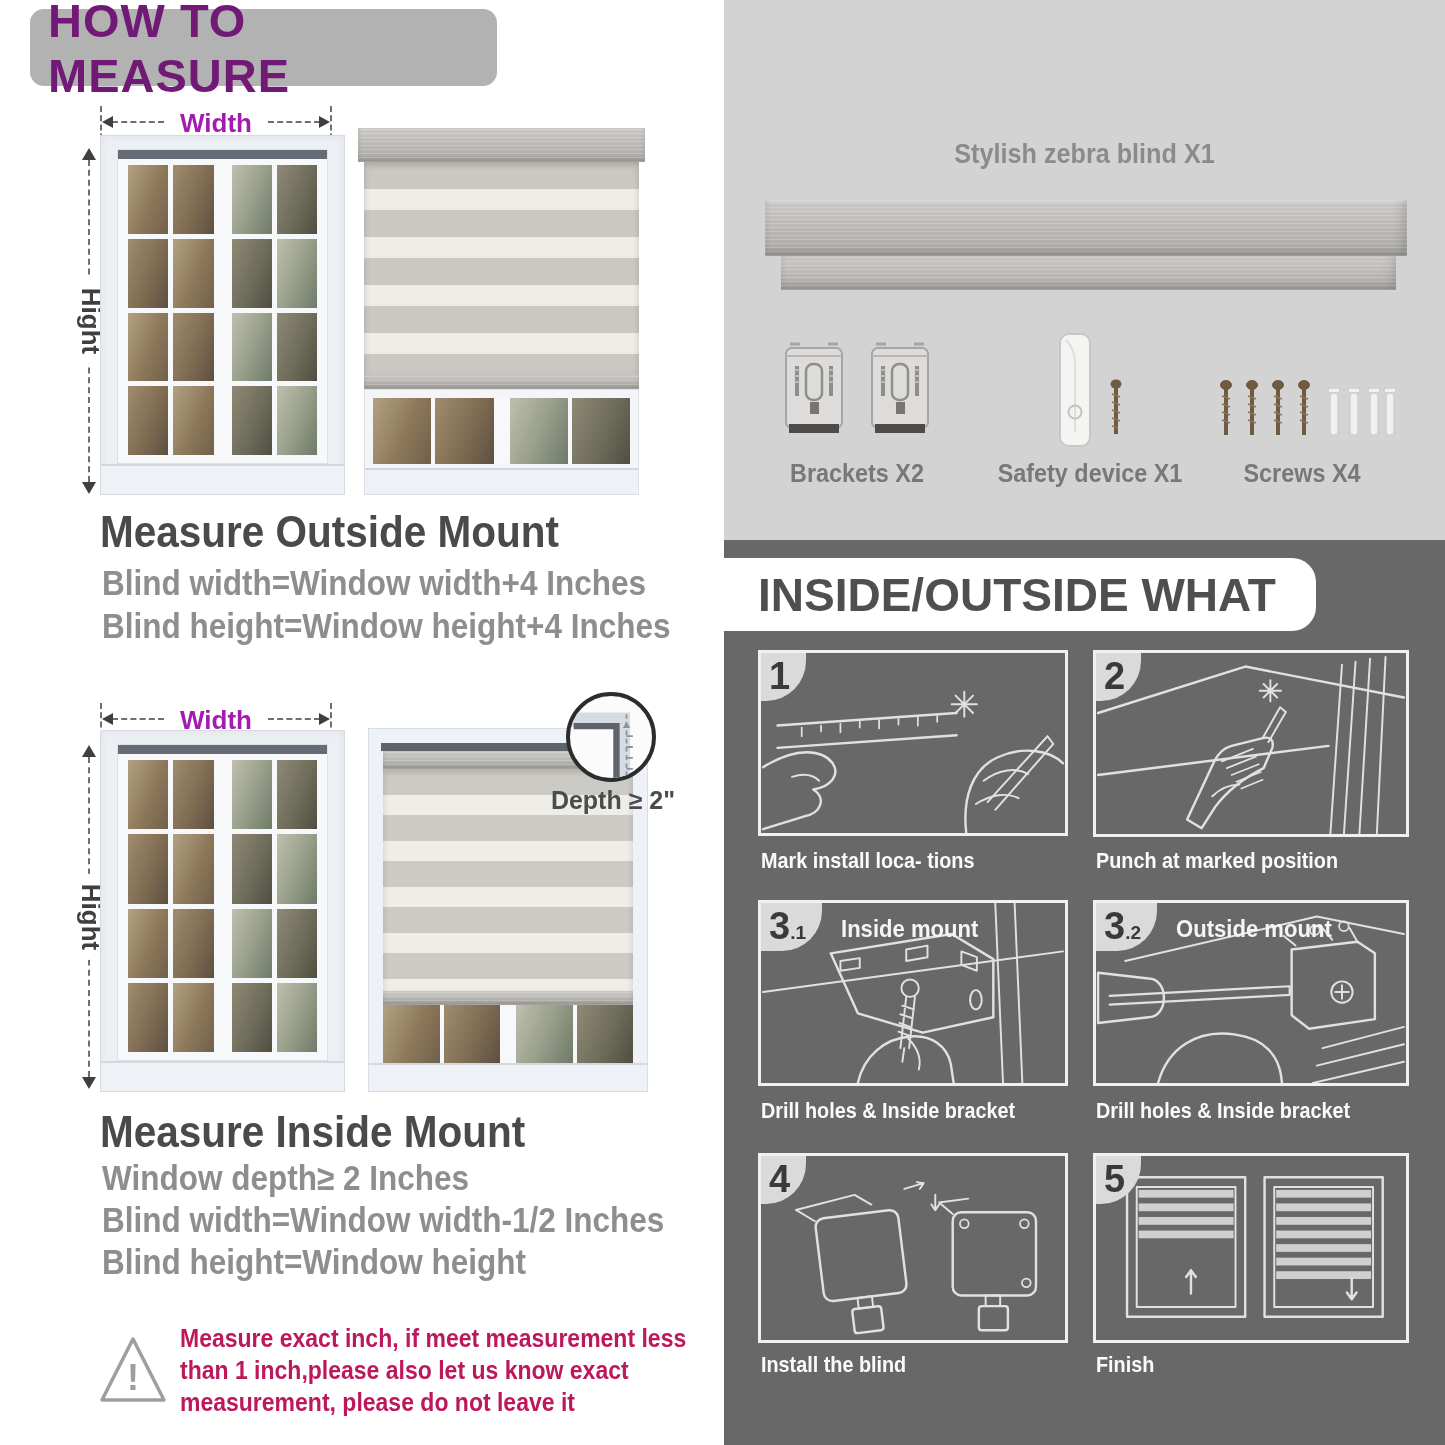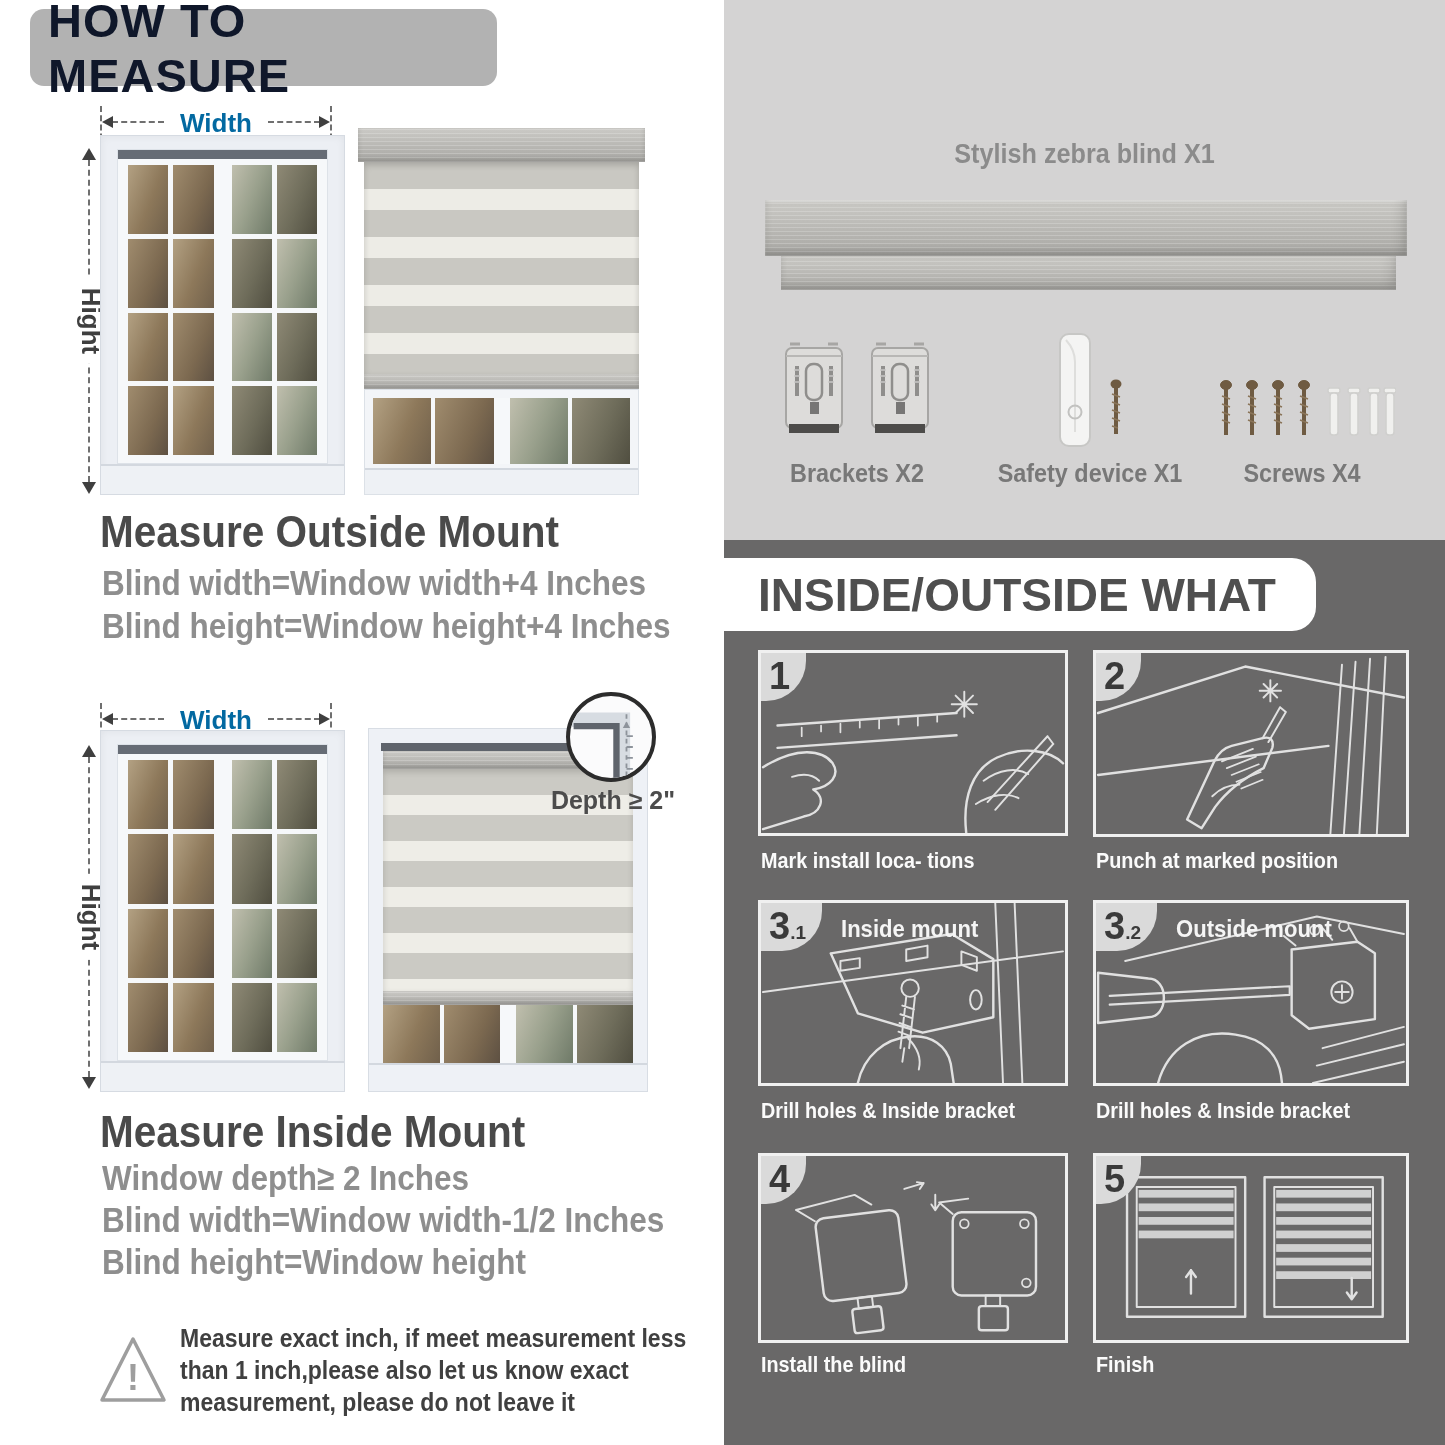--- a/index.html
+++ b/index.html
@@ -3,34 +3,34 @@
 <meta charset="utf-8">
 <style>
   * { margin:0; padding:0; box-sizing:border-box; }
   html,body { width:1445px; height:1445px; }
   body { font-family:"Liberation Sans","DejaVu Sans",sans-serif; background:#ffffff; }
   .canvas { position:relative; width:1445px; height:1445px; overflow:hidden; background:#ffffff; }
   .abs { position:absolute; }
 
   
   .lheader { left:30px; top:9px; width:467px; height:77px; background:#b2b2b2; border-radius:14px;
-             display:flex; align-items:center; padding-left:18px; color:#0f172a; font-size:47px; font-weight:bold; letter-spacing:1px; }
+             display:flex; align-items:center; padding-left:18px; color:#701a75; font-size:47px; font-weight:bold; letter-spacing:1px; }
 
   .cond { transform:scaleX(0.9); transform-origin:left center; white-space:nowrap; }
   .condc { transform:scaleX(0.9); transform-origin:center; white-space:nowrap; }
 
   .h2 { font-size:45px; font-weight:bold; color:#4a4a4a; }
   .bl { font-size:35px; font-weight:bold; color:#8e8e8e; }
 
   
   .warrow { width:232px; height:52px; }
   .warrow .endl { position:absolute; top:0; bottom:0; width:0; border-left:2px dashed #6f6f6f; }
   .warrow .seg { position:absolute; top:15px; height:0; border-top:2px dashed #6f6f6f; }
   .warrow .ah { position:absolute; top:10px; width:0; height:0; border-top:6px solid transparent; border-bottom:6px solid transparent; }
-  .warrow .lbl { position:absolute; top:2px; left:50%; transform:translateX(-50%); font-size:26px; font-weight:bold; color:#0369a1; background:#fff; padding:0 6px; }
+  .warrow .lbl { position:absolute; top:2px; left:50%; transform:translateX(-50%); font-size:26px; font-weight:bold; color:#a21caf; background:#fff; padding:0 6px; }
 
   
   .harrow { width:44px; }
   .harrow .vl { position:absolute; left:20px; top:2px; bottom:2px; width:0; border-left:2px dashed #6f6f6f; }
   .harrow .at { position:absolute; left:14px; top:0; width:0; height:0; border-left:7px solid transparent; border-right:7px solid transparent; border-bottom:12px solid #3f3f3f; }
   .harrow .ab { position:absolute; left:14px; bottom:0; width:0; height:0; border-left:7px solid transparent; border-right:7px solid transparent; border-top:12px solid #3f3f3f; }
   .harrow .lbl { position:absolute; left:50%; top:50%; transform:translate(-50%,-50%) rotate(90deg); font-size:26px; font-weight:bold; color:#3f3f3f; background:#fff; padding:0 10px; }
 
   
   .winouter { background:#eceff4; border:1px solid #d6dbe2; box-shadow:inset 0 0 8px rgba(0,0,0,.06); }
@@ -68,21 +68,21 @@
             background:repeating-linear-gradient(180deg,#cbcac4 0 26px,#eeede7 26px 46px);
             box-shadow:inset 0 3px 6px rgba(0,0,0,.15); }
   .b2brail{ position:absolute; left:14px; right:14px; top:262px; height:14px; }
   .b2panes{ position:absolute; left:14px; right:14px; top:276px; height:58px; }
   .b2sill { position:absolute; left:0; right:0; bottom:0; height:28px; background:#eef1f6; border-top:2px solid #d3d8df; }
 
   .mag { left:566px; top:692px; width:90px; height:90px; border:4px solid #2c2c2c; border-radius:50%;
          background:#fbfbfc; overflow:hidden; z-index:5; }
   .depthlbl { left:548px; top:786px; width:130px; text-align:center; font-size:25px; font-weight:bold; color:#4c4c4c; }
 
-  .warntxt { left:180px; top:1322px; font-size:25px; font-weight:bold; color:#404040; line-height:32px; }
+  .warntxt { left:180px; top:1322px; font-size:25px; font-weight:bold; color:#be185d; line-height:32px; }
   .warntxt span { display:block; transform:scaleX(0.92); transform-origin:left center; white-space:nowrap; }
 
   
   .rsec  { left:724px; top:0; width:721px; height:1445px; background:#d4d3d3; }
   .rdark { position:absolute; left:0; top:540px; width:721px; height:905px; background:#696868; }
   .rheader { position:absolute; left:0; top:12px; width:494px; height:75px; background:#ffffff; border-radius:0 26px 26px 0;
              display:flex; align-items:center; padding-left:34px; font-size:47px; font-weight:bold; color:#cacaca; letter-spacing:1px; }
   .blindlbl { position:absolute; left:0; top:138px; width:721px; text-align:center; font-size:28px; font-weight:bold; color:#8b8b8b; }
   .hr1 { position:absolute; left:41px; top:200px; width:642px; height:56px;
          box-shadow:inset -8px 0 10px rgba(0,0,0,.08), inset 0 -5px 7px rgba(0,0,0,.14), inset 0 2px 2px rgba(255,255,255,.5); }

